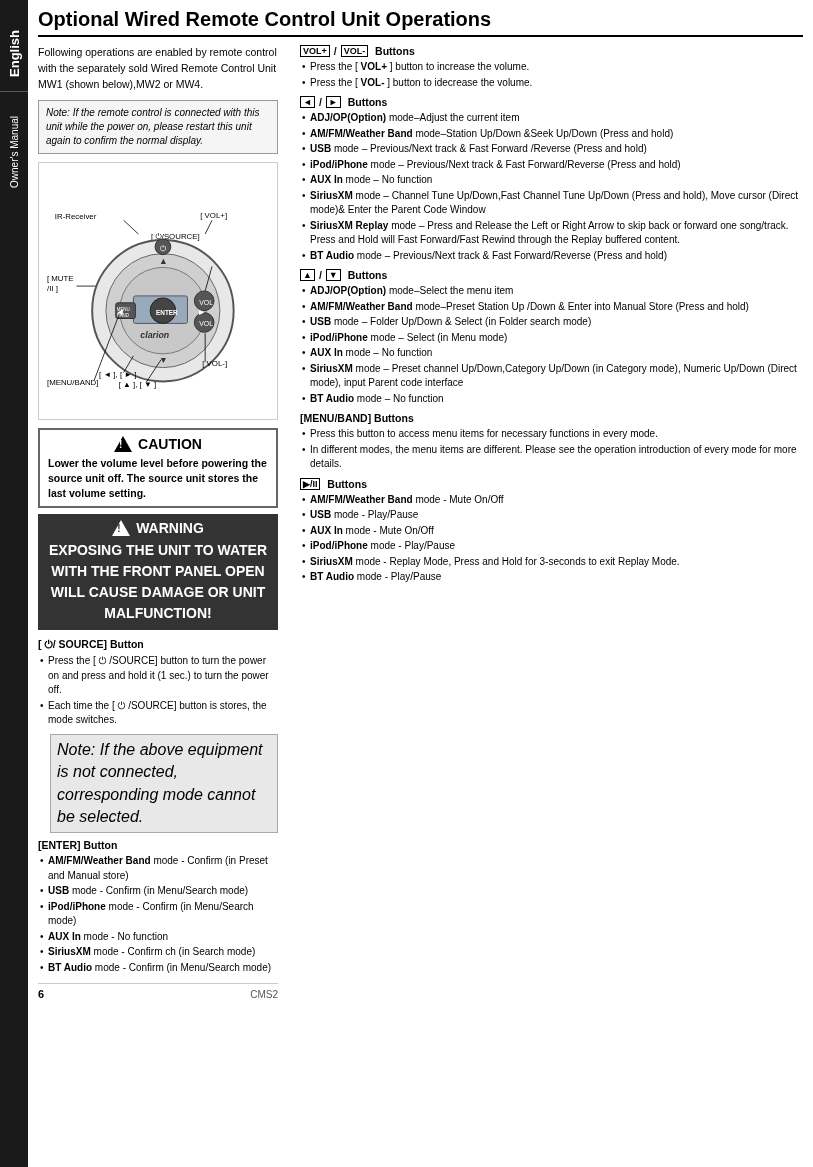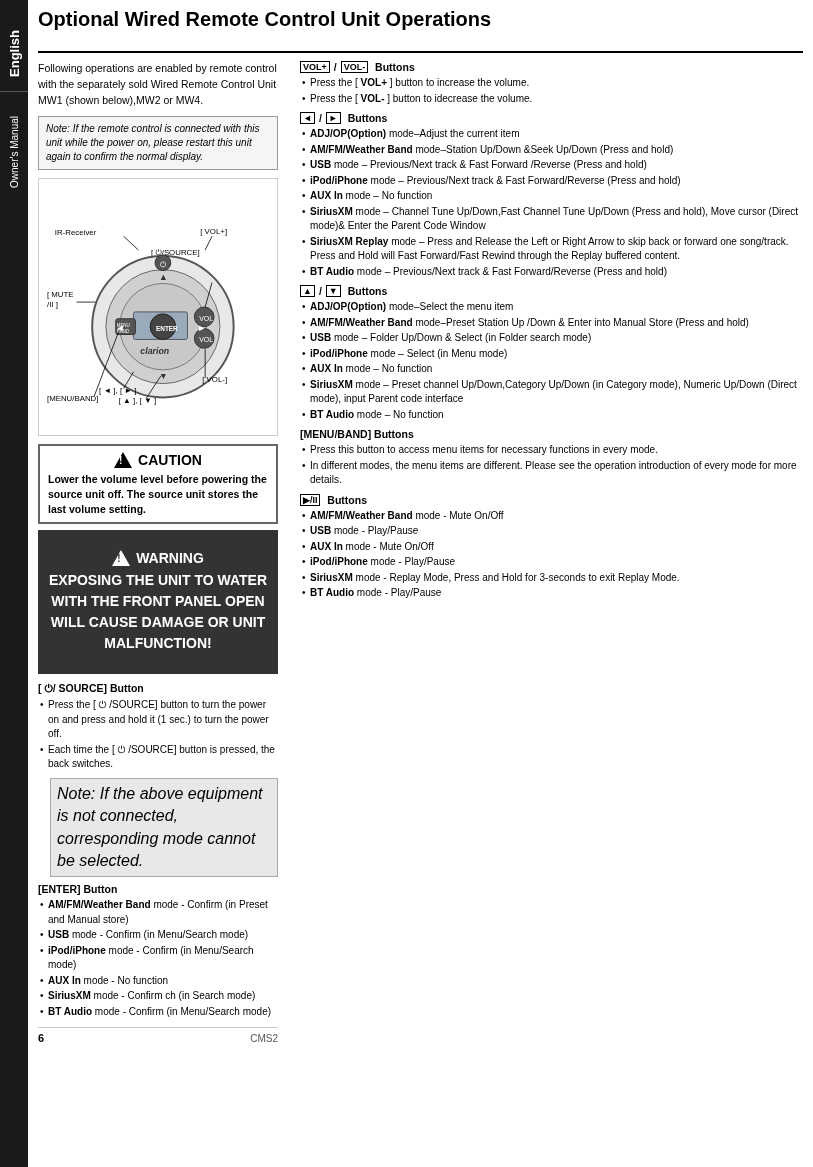--- a/index.html
+++ b/index.html
@@ -51,21 +51,21 @@
       flex: 1;
       padding: 8px 10px 8px 10px;
     }
 
     
     .page-title {
       font-size: 20px;
       font-weight: bold;
       color: #000;
       border-bottom: 2px solid #000;
-      padding-bottom: 20px;
+      padding-bottom: 4px;
       margin-bottom: 8px;
     }
 
     
     .two-col {
       display: flex;
       gap: 22px;
     }
     .col-left {
       width: 240px;
@@ -146,21 +146,21 @@
     .caution-text {
       font-size: 10.5px;
       font-weight: bold;
       line-height: 1.4;
     }
 
     
     .warning-box {
       background: #333;
       color: #fff;
-      padding: 20px 8px;
+      padding: 6px 8px;
       margin-bottom: 8px;
     }
     .warning-header {
       display: flex;
       align-items: center;
       justify-content: center;
       font-size: 14px;
       font-weight: bold;
       margin-bottom: 4px;
       gap: 6px;
@@ -371,21 +371,21 @@
         <div class="warning-header">
           <span class="warning-triangle"></span>
           <span>WARNING</span>
         </div>
         <p class="warning-text">EXPOSING THE UNIT TO WATER WITH THE FRONT PANEL OPEN WILL CAUSE DAMAGE OR UNIT MALFUNCTION!</p>
       </div>
 
       <div class="section-header">[ ⏻/ SOURCE]  Button</div>
       <ul class="bullet-list">
         <li><span>Press the [ ⏻ /SOURCE] button to turn the power on and press and hold it (1 sec.) to turn the power off.</span></li>
-        <li><span>Each time the [ ⏻ /SOURCE] button is pressed, the back switches.</span></li>
+        <li><span>Each time the [ ⏻ /SOURCE] button is stores, the mode switches.</span></li>
       </ul>
 
       <div class="note-italic">
         <span>Note: If the above equipment is not connected, corresponding mode cannot be selected.</span>
       </div>
 
       <div class="section-header">[ENTER]  Button</div>
       <ul class="bullet-list">
         <li><span class="bold-term">AM/FM/Weather Band</span> mode - Confirm (in Preset and Manual store)</li>
         <li><span class="bold-term">USB</span> mode - Confirm (in Menu/Search mode)</li>

